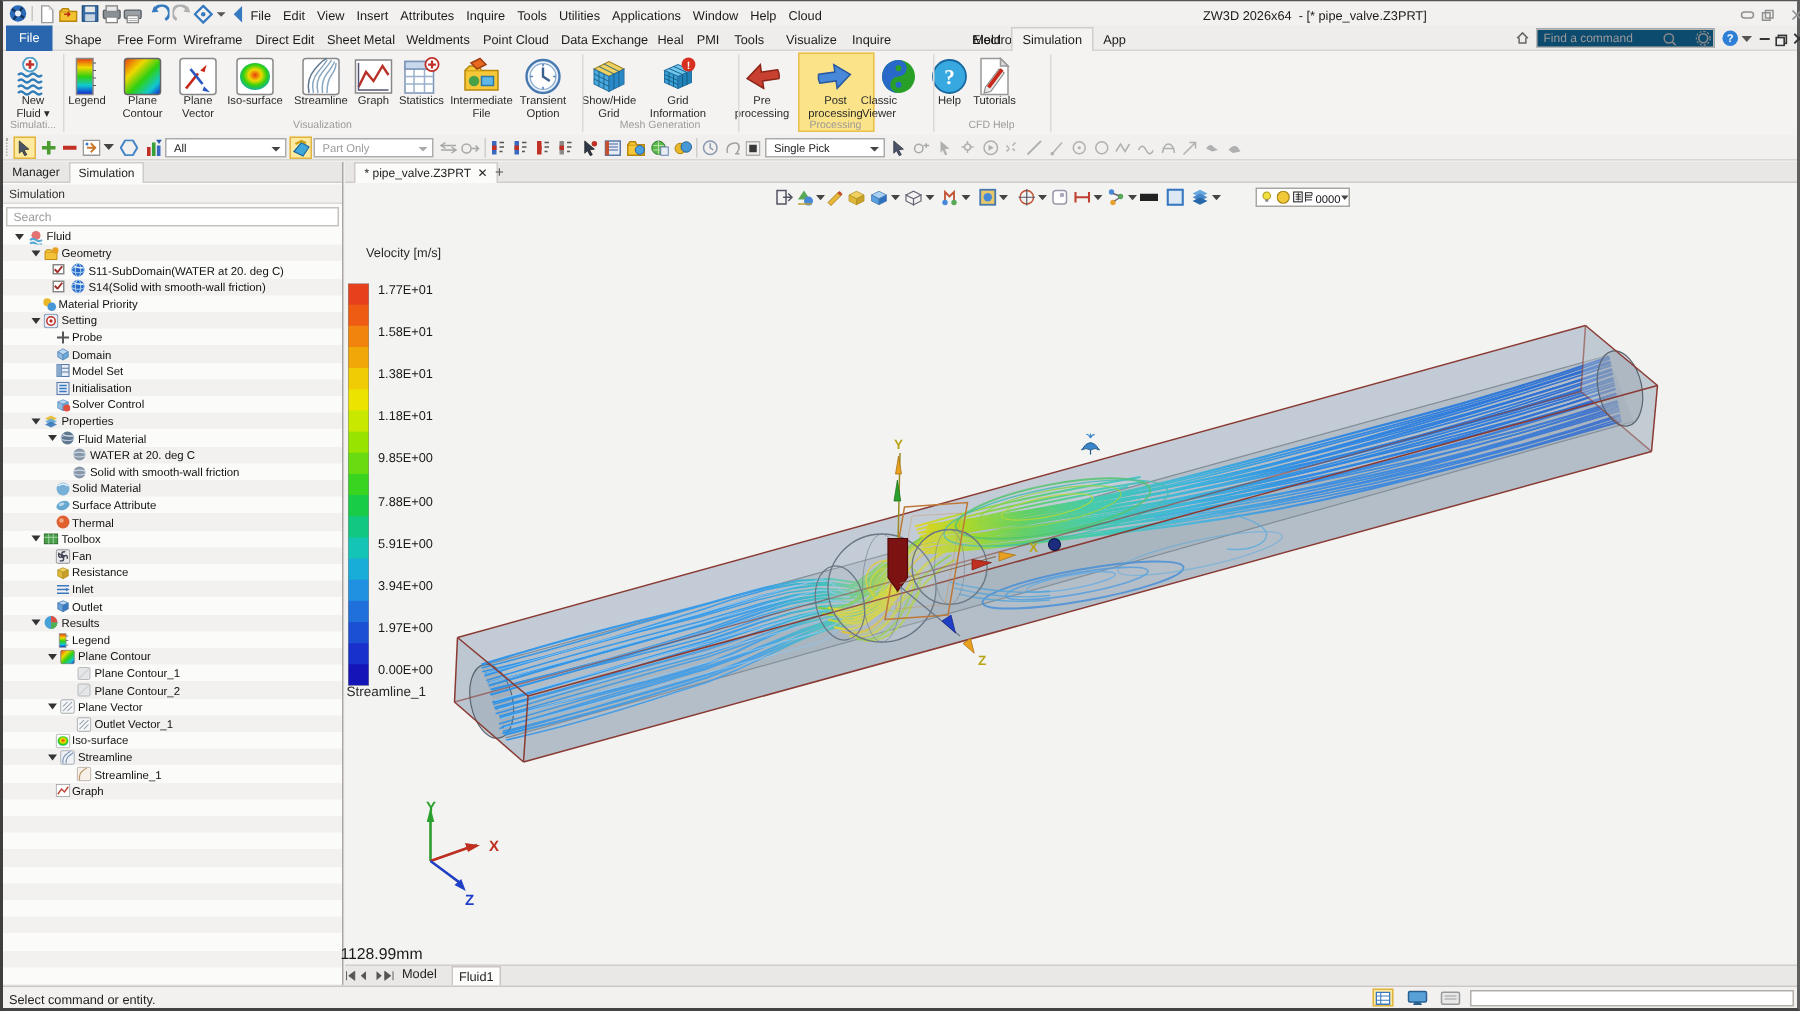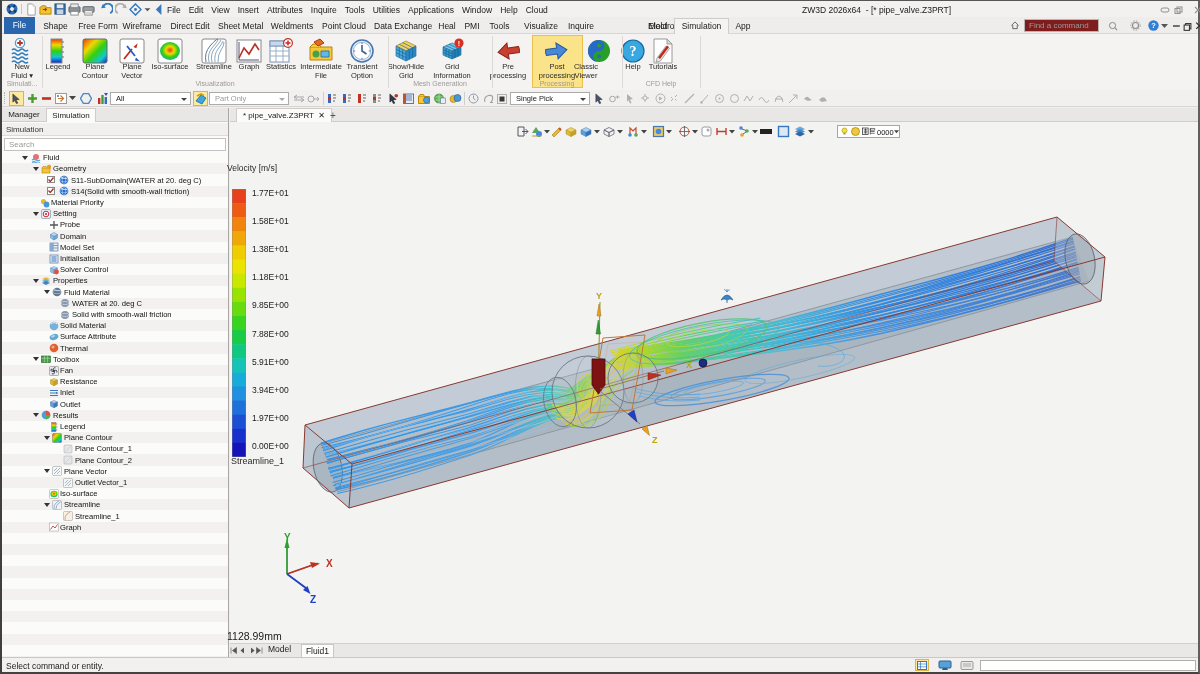--- a/index.html
+++ b/index.html
@@ -19,21 +19,21 @@
 .toolrow{position:absolute;left:2px;top:90px;width:1196px;height:17px;background:#f1f0ef;border-bottom:1px solid #d8d5d2;}
 .combo{position:absolute;top:1.5px;height:13px;background:#fff;border:1px solid #ababab;font-size:7.5px;color:#1a1a1a;line-height:12px;padding-left:5px;}
 .combo .car{position:absolute;right:3px;top:5px;width:0;height:0;border-left:3px solid transparent;border-right:3px solid transparent;border-top:3.5px solid #444;}
 .hlbox{position:absolute;top:1px;width:15px;height:15px;background:#fdeaa0;border:1px solid #e0b440;}
 .leftpanel{position:absolute;left:2px;top:108px;width:227px;height:549px;background:#fbfbfa;border-right:1px solid #a9a6a3;}
 .ptabrow{position:absolute;left:0;top:0;width:226px;height:14px;background:#e9e7e5;border-bottom:1px solid #cfccc9;}
 .ptab{position:absolute;top:0;height:14px;line-height:14px;font-size:8px;color:#222;text-align:center;}
 .ptab.active{background:#fbfbfa;border:1px solid #cfccc9;border-bottom:none;}
 .pheader{position:absolute;left:0;top:15px;width:226px;height:13px;background:#f1f0ef;border-bottom:1px solid #dddad7;font-size:8px;color:#333;line-height:13px;padding-left:4px;}
 .searchbox{position:absolute;left:2px;top:30px;width:222px;height:13px;background:#fff;border:1px solid #c4c1be;font-size:8px;color:#9a9a9a;line-height:11px;padding-left:4px;}
-.trow{position:absolute;left:16px;width:226px;height:11.2px;text-align:center;}
+.trow{position:absolute;left:4px;width:226px;height:11.2px;text-align:center;}
 .trow .lbl{position:absolute;top:1.2px;font-size:7.6px;color:#111;white-space:nowrap;}
 .exp{position:absolute;top:3.5px;width:0;height:0;border-left:3.5px solid transparent;border-right:3.5px solid transparent;border-top:4.5px solid #333;}
 .canvas{position:absolute;left:230px;top:108px;width:968px;height:549px;background:#f3f3f2;}
 .doctabrow{position:absolute;left:0;top:0;width:968px;height:14px;background:#e9e7e5;border-bottom:1px solid #cfccc9;}
 .doctab{position:absolute;left:6px;top:0;height:14px;background:#fbfbfa;border:1px solid #cfccc9;border-bottom:none;font-size:8px;color:#222;line-height:13px;padding:0 6px;}
 .statusbar{position:absolute;left:2px;top:657px;width:1196px;height:14px;background:#f2f1f0;border-top:1px solid #c9c6c3;font-size:8px;color:#222;}
 .sbinput{position:absolute;left:980px;top:659.5px;width:216px;height:11.5px;background:#fff;border:1px solid #b0adaa;}
 </style></head><body>
 <div class="win"></div>
 
@@ -123,21 +123,21 @@
     <div class="rtab" style="left:486px;width:23px;">Tools</div>
     <div class="rtab" style="left:520px;width:38px;">Visualize</div>
     <div class="rtab" style="left:562px;width:34px;">Inquire</div>
     <div class="rtab" style="left:600px;width:40px;margin-left:44px;">Electrode</div>
     <div class="rtab" style="left:644px;width:24px;">Mold</div>
     <div class="rtab" style="left:672px;width:55px;background:#f4f3f2;border:1px solid #cfccc9;border-bottom:none;top:0.5px;height:17px;line-height:15px;">Simulation</div>
     <div class="rtab" style="left:730px;width:22px;">App</div>
     <svg class="abs" style="left:1008px;top:4px;" width="10" height="9" viewBox="0 0 10 10">
       <path d="M1 5 L5 1 L9 5 M2.5 4.5 v4 h5 v-4" fill="none" stroke="#666" stroke-width="1.1"></path>
     </svg>
-    <div class="abs" style="left:1022px;top:2px;width:75px;height:13px;background:#7f1d1d;border:1px solid #b9b6b3;font-size:8px;color:#9a9a9a;line-height:11px;padding-left:4px;">Find a command</div>
+    <div class="abs" style="left:1022px;top:2px;width:119px;height:13px;background:#0c4a6e;border:1px solid #b9b6b3;font-size:8px;color:#9a9a9a;line-height:11px;padding-left:4px;">Find a command</div>
     <svg class="abs" style="left:1106px;top:4px;" width="10" height="10" viewBox="0 0 11 11">
       <circle cx="5" cy="5" r="3.4" fill="none" stroke="#8a8a8a" stroke-width="1.1"></circle>
       <path d="M7.6 7.6 L10 10" stroke="#8a8a8a" stroke-width="1.2"></path>
     </svg>
     <svg class="abs" style="left:1128px;top:3px;" width="11" height="11" viewBox="0 0 11 11">
       <circle cx="5.5" cy="5.5" r="3" fill="none" stroke="#8a8a8a" stroke-width="1.1"></circle>
       <circle cx="5.5" cy="5.5" r="4.6" fill="none" stroke="#8a8a8a" stroke-width="0.8" stroke-dasharray="1.5 1.2"></circle>
     </svg>
     <svg class="abs" style="left:1146px;top:3px;" width="11" height="11" viewBox="0 0 11 11">
       <circle cx="5.5" cy="5.5" r="5.2" fill="#2f7fd6"></circle>
@@ -991,21 +991,21 @@
     <text x="686" y="368" font-size="9" fill="#b8a414" font-weight="bold">X</text>
     <circle cx="703" cy="363" r="4" fill="#1c2d80" stroke="#0a1040" stroke-width="0.7"></circle>
     <path d="M600,391 L640,424" stroke="#6a7684" stroke-width="0.8" fill="none"></path>
     <path d="M628,414 l6,-4 3,12z" fill="#2040c8" stroke="#102080" stroke-width="0.5"></path>
     <path d="M642,429 l5,-3.5 2.5,10z" fill="#e8a020" stroke="#a87010" stroke-width="0.5"></path>
     <text x="652" y="443" font-size="9" fill="#b8a414" font-weight="bold">Z</text>
     <path d="M721,300 Q727,290 733,300 Q730,298 727,300 Q724,298 721,300z" fill="#3a86c8" stroke="#205888" stroke-width="0.6"></path>
     <path d="M727,292 q-1.2,-2.5 -2.8,-2.5 M727,292 q1.2,-2.5 2.8,-2.2 M727,292 v-3" stroke="#3a86c8" stroke-width="0.8" fill="none"></path>
     <path d="M727,300 v3" stroke="#205888" stroke-width="0.8" fill="none"></path>
   </svg>
-<div class="abs" style="left:227px;top:163px;font-size:8.5px;color:#2a2a2a;">Velocity [m/s]</div>
+<div class="abs" style="left:244px;top:163px;font-size:8.5px;color:#2a2a2a;">Velocity [m/s]</div>
 <svg class="abs" style="left:232px;top:189px;" width="14" height="268" viewBox="0 0 14 268">
     <rect x="0" y="0.00" width="14" height="14.61" fill="#e6401c"></rect>
     <rect x="0" y="14.11" width="14" height="14.61" fill="#ee5c14"></rect>
     <rect x="0" y="28.21" width="14" height="14.61" fill="#f0840c"></rect>
     <rect x="0" y="42.32" width="14" height="14.61" fill="#f0a808"></rect>
     <rect x="0" y="56.42" width="14" height="14.61" fill="#f0cc04"></rect>
     <rect x="0" y="70.53" width="14" height="14.61" fill="#ece400"></rect>
     <rect x="0" y="84.63" width="14" height="14.61" fill="#c8e800"></rect>
     <rect x="0" y="98.74" width="14" height="14.61" fill="#98e400"></rect>
     <rect x="0" y="112.84" width="14" height="14.61" fill="#68dc10"></rect>

